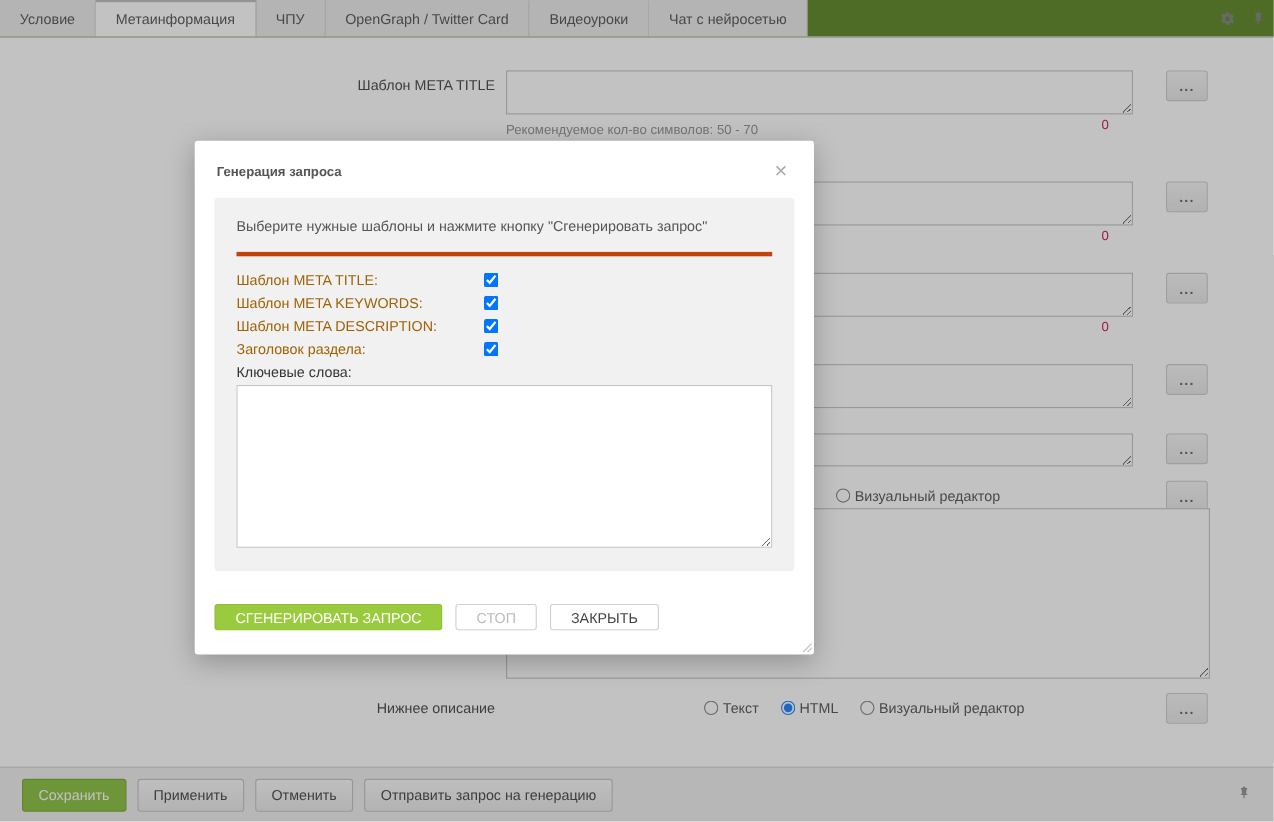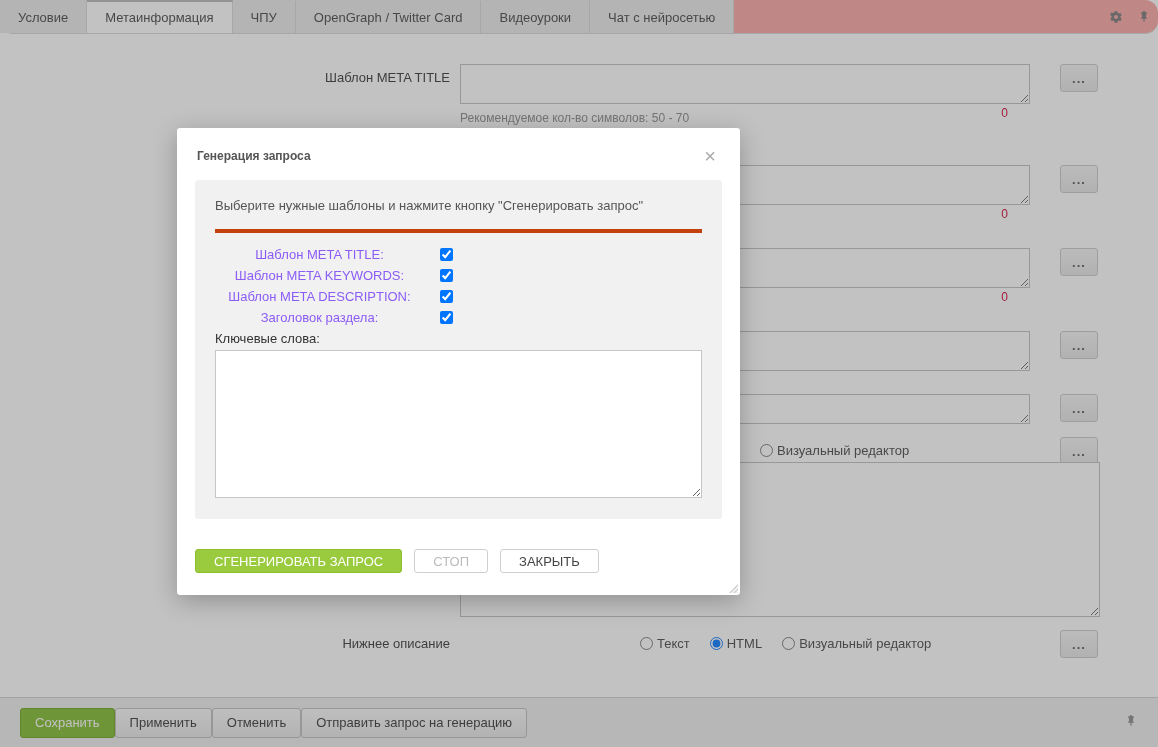--- a/index.html
+++ b/index.html
@@ -1,62 +1,62 @@
 <!DOCTYPE html>
 <html><head>
 <meta charset="utf-8">
 <style>
   * { box-sizing: border-box; margin: 0; padding: 0; }
   html, body { width: 1158px; height: 747px; font-family: Arial, Helvetica, sans-serif; font-size: 13px; color: #333; background: #fff; overflow: hidden; }
 
   
   .app { position: relative; width: 1158px; height: 747px; }
 
-  .tabbar { display: flex; align-items: stretch; height: 34px; border-bottom: 1px solid #d6d6d6; background: #fca5a5; border-radius: 13px; }
+  .tabbar { display: flex; align-items: stretch; height: 34px; border-bottom: 1px solid #d6d6d6; background: #4d7c0f; }
   .tabbar .tab { padding: 0 18px; display: flex; align-items: center; border-right: 1px solid #d6d6d6; border-top: 2px solid transparent; background: #eaeaea; cursor: pointer; color: #444; }
   .tabbar .tab.active { background: #fff; border-top: 2px solid #b7b7b7; font-weight: normal; }
   .tabbar .spacer { flex: 1; }
   .tabbar .corner { width: 28px; display: flex; align-items: center; justify-content: center; color: #777; }
   .tabbar .corner svg { width: 14px; height: 14px; fill: #777; }
 
   .form-area { padding: 30px 40px 0 40px; }
   .form-row { display: flex; align-items: flex-start; margin-bottom: 40px; }
   .form-row .label { width: 420px; text-align: right; padding-right: 10px; padding-top: 6px; color: #333; }
   .form-row .field { flex: 1; position: relative; }
   .form-row textarea { width: 570px; height: 40px; border: 1px solid #bfbfbf; resize: both; padding: 4px; font-family: inherit; }
   .form-row .helper { font-size: 12px; color: #888; margin-top: 4px; }
   .form-row .counter { position: absolute; right: 110px; top: 42px; color: #c03; font-size: 12px; }
   .form-row .ellipsis-btn { position: absolute; right: 20px; top: 0; width: 38px; height: 28px; border: 1px solid #c8c8c8; background: linear-gradient(#f5f5f5,#e6e6e6); border-radius: 3px; display: flex; align-items: center; justify-content: center; cursor: pointer; }
   .form-row .ellipsis-btn span { letter-spacing: 1px; color: #555; font-weight: bold; }
 
   .radio-row { display: flex; gap: 16px; align-items: center; font-size: 13px; color: #444; padding-top: 6px;}
   .radio-row label { display: flex; align-items: center; gap: 4px; }
   .radio-row input { margin: 0; }
 
-  .bottombar { position: absolute; left: 0; right: 0; bottom: 0; height: 50px; background: #efefef; border-top: 1px solid #d0d0d0; display: flex; align-items: center; padding: 0 20px; }
+  .bottombar { position: absolute; left: 0; right: 0; bottom: 0; height: 50px; background: #efefef; border-top: 1px solid #d0d0d0; display: flex; align-items: center; padding: 0 20px; gap: 10px; }
   .bottombar .btn { height: 30px; padding: 0 14px; border: 1px solid #bdbdbd; background: linear-gradient(#fafafa,#e8e8e8); border-radius: 3px; cursor: pointer; font-size: 13px; color: #333; }
   .bottombar .btn.primary { background: #7fba2b; border-color: #6aa31c; color: #fff; }
   .bottombar .spacer { flex: 1; }
   .bottombar .pin { color: #888; }
 
   
   .mask { position: absolute; inset: 0; background: rgba(80,80,80,0.35); }
 
   
   .modal { position: absolute; left: 177px; top: 128px; width: 563px; background: #fff; border-radius: 3px; box-shadow: 0 6px 24px rgba(0,0,0,0.25); }
   .modal-head { display: flex; align-items: center; padding: 18px 20px 14px 20px; }
   .modal-head .title { font-size: 12px; font-weight: bold; color: #555; }
   .modal-head .spacer { flex: 1; }
   .modal-head .close { width: 20px; height: 20px; display: flex; align-items: center; justify-content: center; cursor: pointer; color: #aaa; font-size: 20px; }
 
   .modal-body { margin: 0 18px 18px 18px; background: #f1f1f1; border-radius: 3px; padding: 18px 20px; }
   .modal-instr { font-size: 13px; color: #555; padding-bottom: 16px; border-bottom: 4px solid #c2410c; margin-bottom: 14px; }
   .modal-checks { }
   .modal-checks .check-row { display: flex; align-items: center; margin-bottom: 6px; }
-  .modal-checks .check-row .clabel { width: 225px; text-align: center; padding-right: 16px; color: #8b5cf6; }
+  .modal-checks .check-row .clabel { width: 225px; text-align: left; padding-right: 16px; color: #a16207; }
   .modal-checks .check-row input { }
   .kw-label { margin-top: 6px; margin-bottom: 4px; color: #333; }
   .kw-textarea { width: 100%; height: 148px; border: 1px solid #c6c6c6; resize: both; background: #fff; }
 
   .modal-foot { display: flex; gap: 12px; padding: 12px 18px 22px 18px; }
   .modal-foot .mbtn { height: 24px; padding: 0 18px; border-radius: 3px; cursor: pointer; font-size: 13px; font-weight: normal; }
   .modal-foot .mbtn.generate { background: #9acb3e; border: 1px solid #8dbf2f; color: #fff; }
   .modal-foot .mbtn.stop { background: #fff; border: 1px solid #cfcfcf; color: #bbb; }
   .modal-foot .mbtn.close { background: #fff; border: 1px solid #cfcfcf; color: #444; }
   .modal-corner { position:absolute; right:2px; bottom:2px; width:12px; height:12px; }

